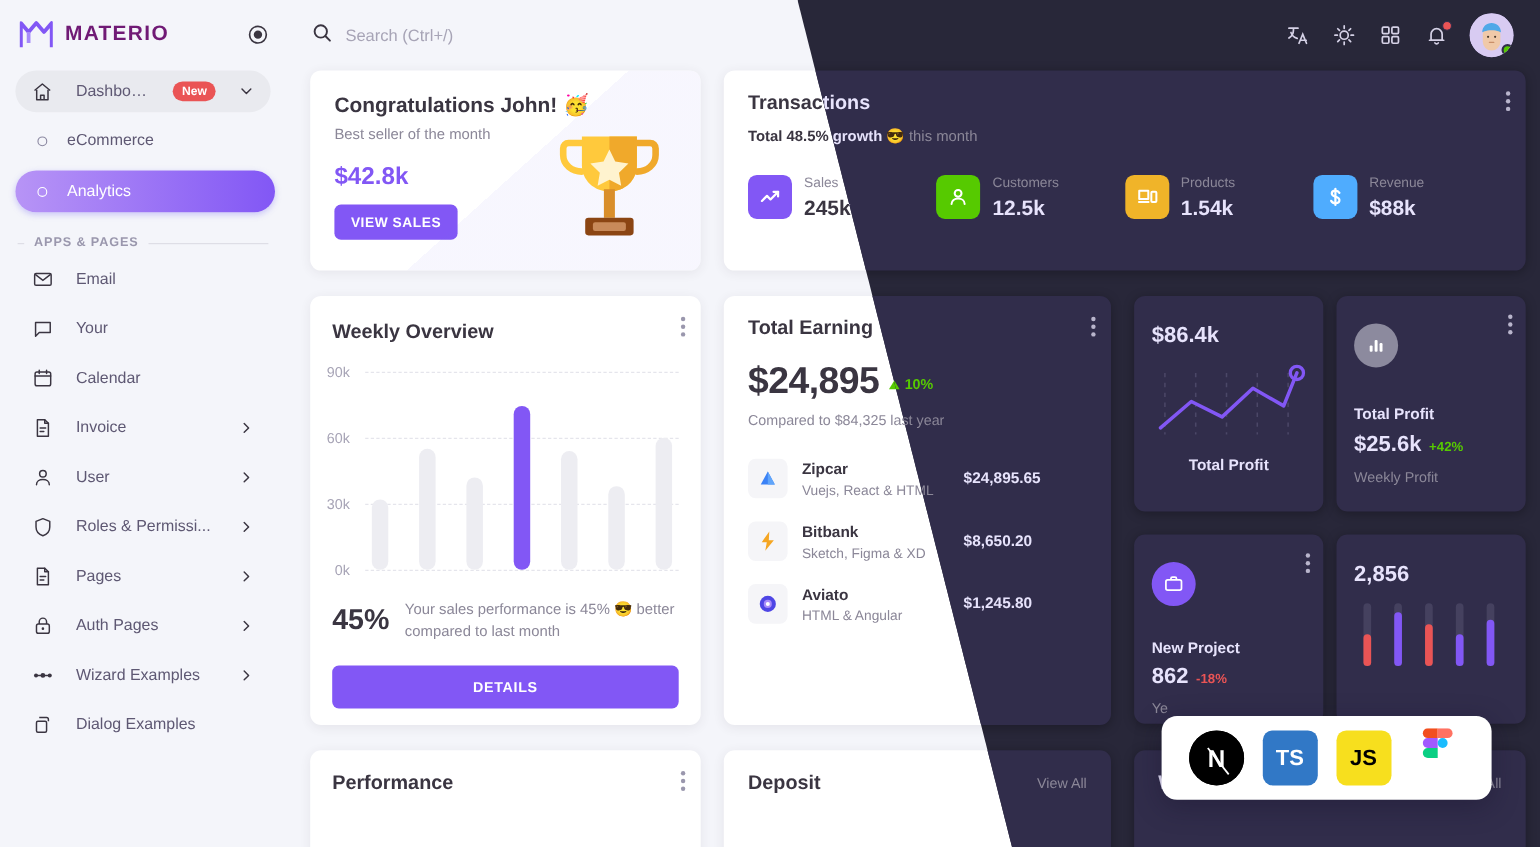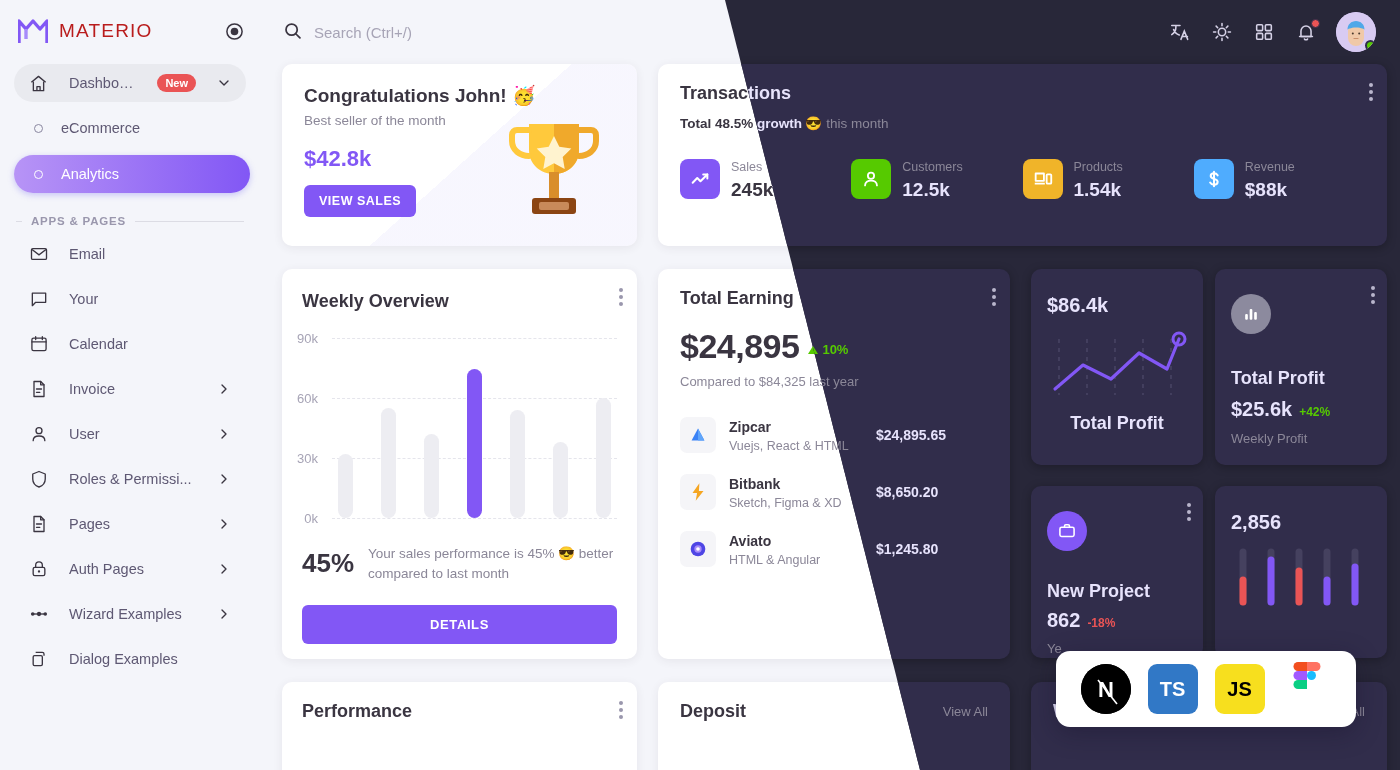--- a/index.html
+++ b/index.html
@@ -26,21 +26,21 @@
   .sidebar{
     width:260px; height:770px; flex:0 0 260px;
     background:#F4F5FA;
     padding:0 0 0 0;
     position:relative;
     overflow:hidden;
   }
   .dark .sidebar{ background:#282739; }
   .brand{ display:flex; align-items:center; gap:11px; padding:16px 16px 18px 18px; height:64px;}
   .brand-logo{ width:30px; height:26px; flex:0 0 30px;}
-  .brand-name{ font-size:19px; font-weight:400; letter-spacing:1.2px; color:#b91c1c; }
+  .brand-name{ font-size:19px; font-weight:700; letter-spacing:1.2px; color:#701a75; }
   .brand-pin{ margin-left:auto; width:20px;height:20px; display:flex;align-items:center;justify-content:center;}
 
   .nav{ padding:0 14px; }
   .nav-item{
     display:flex; align-items:center; gap:20px;
     height:38px; padding:0 14px; border-radius:19px;
     font-size:14.5px; color:#5E5873; margin-bottom:7px; cursor:pointer;
     position:relative;
   }
   .nav-item.head{ background:#E9EAEF; }
@@ -187,21 +187,21 @@
   .prog{ height:4px; border-radius:3px; background:#E7E7EE; margin-top:9px; overflow:hidden;}
   .dark .prog{ background:#46425F; }
   .prog span{ display:block; height:100%; border-radius:3px; }
 
   
   .rcol{ grid-column:3; grid-row:2; display:grid; grid-template-columns:172px 172px; grid-template-rows:196px 172px; gap:21px 12px;}
   .mini{ border-radius:10px; background:#fff; box-shadow:0 2px 10px rgba(58,53,65,.08); position:relative; padding:25px 16px;}
   .dark .mini{ background:#312D4B; box-shadow:0 2px 10px rgba(0,0,0,.28); }
   .mini-v{ font-size:20px; font-weight:600; color:#3A3541;}
   .dark .mini-v{ color:#E7E3FC; }
-  .mini-label{ font-size:18px; font-weight:600; color:#3A3541; text-align:center; }
+  .mini-label{ font-size:14px; font-weight:600; color:#3A3541; text-align:center; }
   .dark .mini-label{ color:#E7E3FC; }
   .mini-cap{ font-size:13px; color:#8B8798; }
   .circ{ width:40px;height:40px;border-radius:50%; display:flex;align-items:center;justify-content:center; }
   .kebab.sm{ right:12px; top:14px; }
 
   
   .perf{ grid-column:1; grid-row:3; height:120px; padding:19px 20px; }
   .deposit{ grid-column:2; grid-row:3; height:120px; padding:19px 22px; }
   .withdraw{ grid-column:3; grid-row:3; height:120px; padding:19px 22px; }
   .row-head{ display:flex; align-items:center; }

